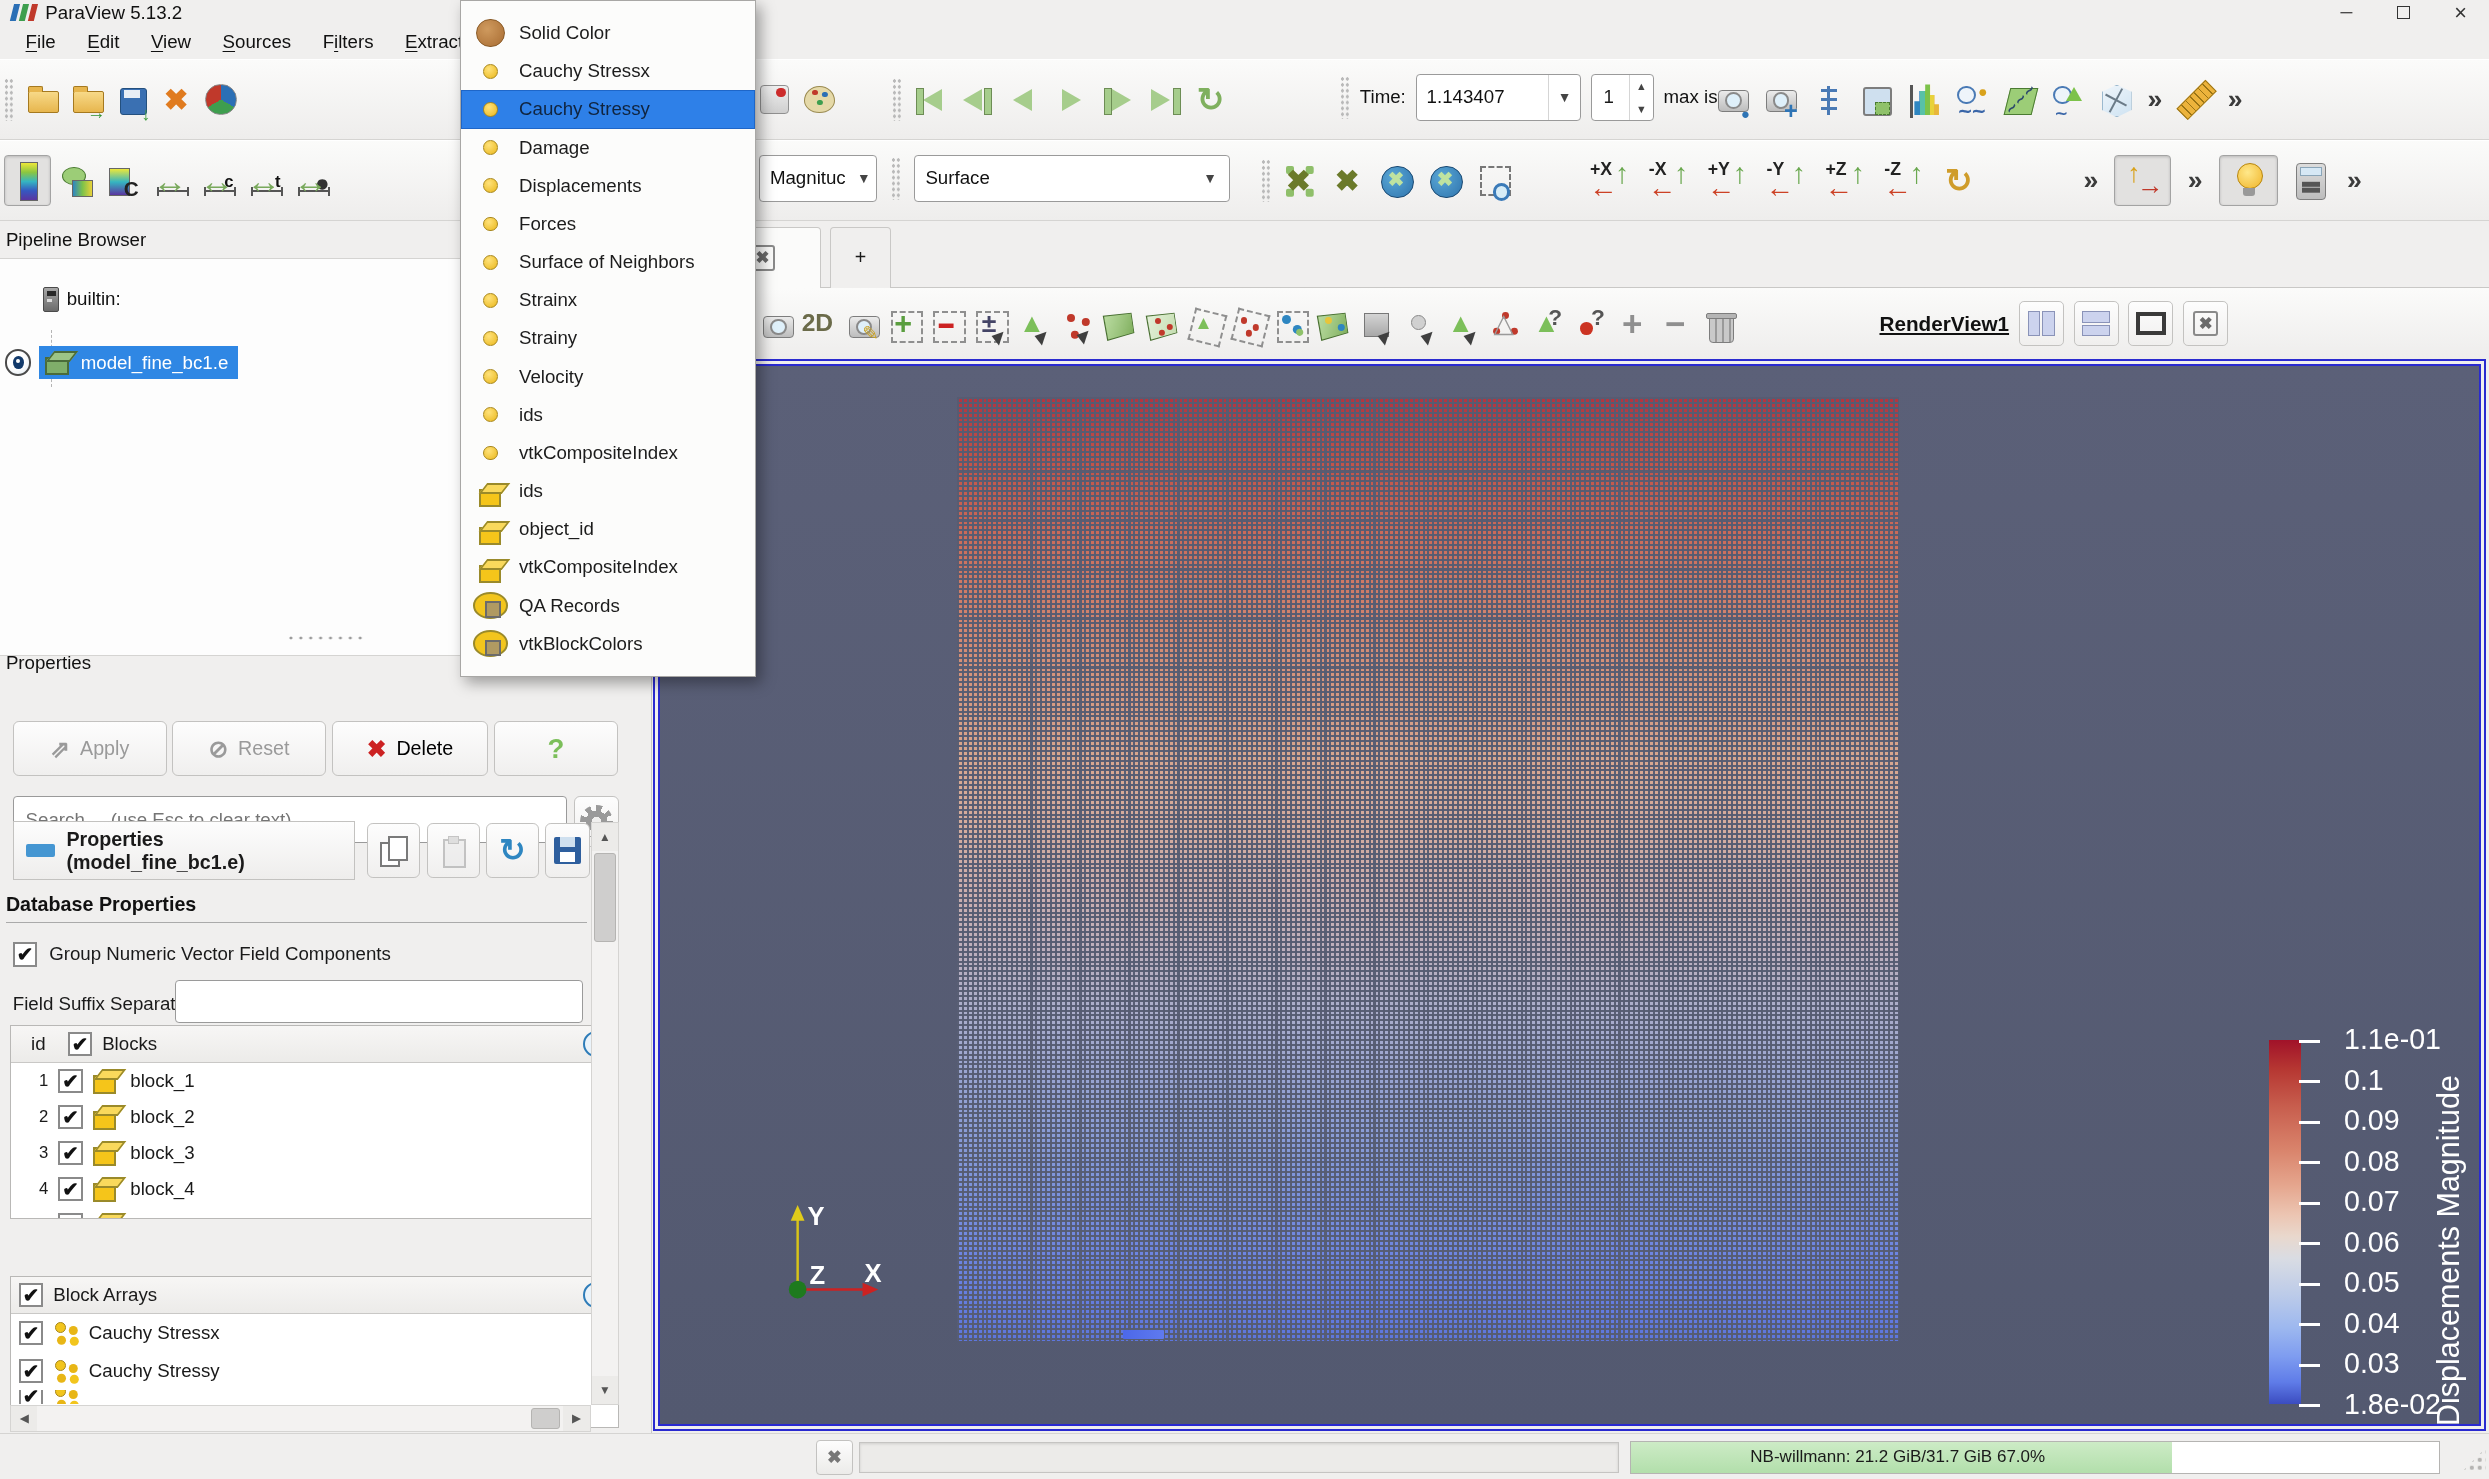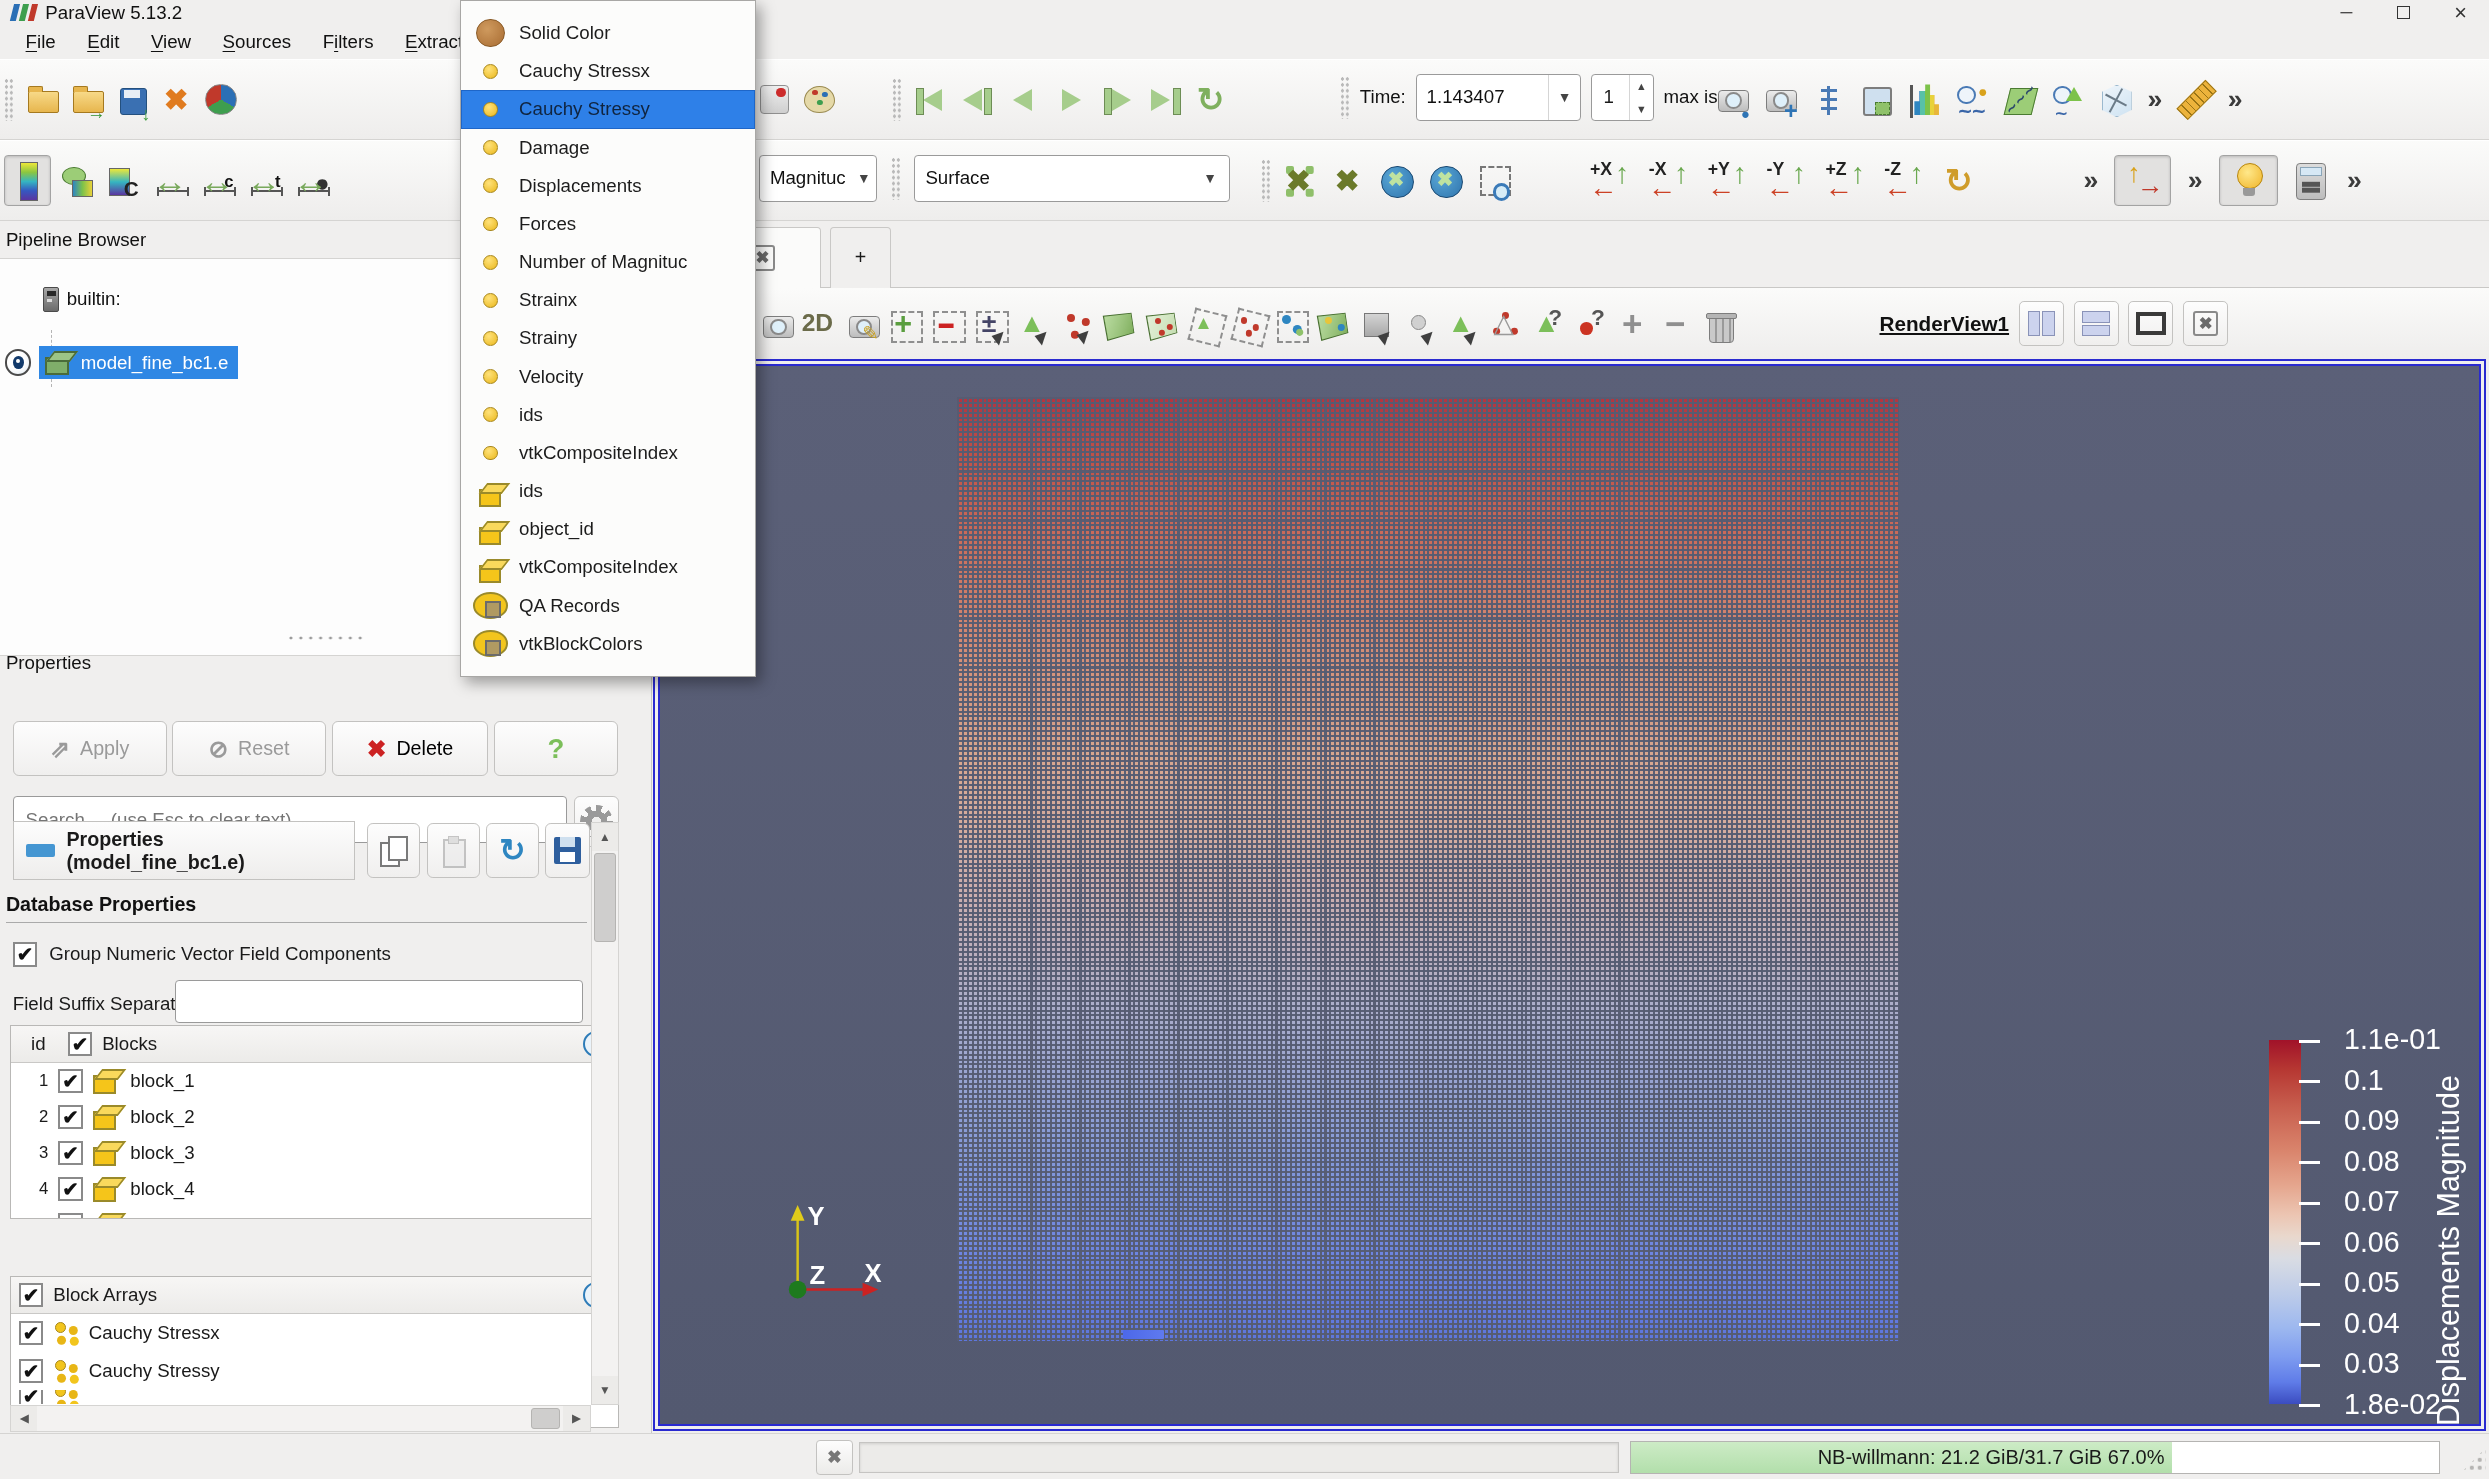--- a/index.html
+++ b/index.html
@@ -248,21 +248,21 @@
 .legrow{position:relative;display:flex;align-items:center;height:33px;color:#fff;font-size:28.6px}
 .legrow::before{content:'';position:absolute;left:-11.8px;top:50%;width:20.7px;height:3px;background:#fff}
 .legrow span{margin-left:33px}
 .legendtitle{position:absolute;left:1771px;top:607px;height:453px;writing-mode:vertical-rl;transform:rotate(180deg);color:#fff;font-size:30.5px;display:flex;align-items:center;white-space:nowrap}
 
 
 .statusbar{position:absolute;left:0;top:1433px;width:2489px;height:46px;background:#f0efee;border-top:1px solid #d5d4d2}
 .sb-x{position:absolute;left:816px;top:5.9px;width:37px;height:35px;border:1px solid #c3c2c0;border-radius:3.9px;background:linear-gradient(#fdfdfd,#eceb e9);background:linear-gradient(#fdfdfd,#ecebe9);display:flex;align-items:center;justify-content:center;color:#777;font-weight:700;font-size:17.7px}
 .sb-progress{position:absolute;left:859px;top:7.9px;width:760px;height:31.5px;border:1px solid #c5c4c2;background:#ecebe9;box-shadow:inset 0 1px 3px rgba(0,0,0,.12)}
 .sb-mem{position:absolute;left:1630px;top:6.9px;width:810px;height:33px;border:1px solid #b5b4b2;background:#fff;display:flex}
-.sb-mem .fill{height:100%;background:linear-gradient(#cdebc6,#b2dfab);display:flex;align-items:center;justify-content:flex-end;padding-right:7.9px;font-size:20px;color:#1a1a1a;white-space:nowrap}
+.sb-mem .fill{height:100%;background:linear-gradient(#cdebc6,#b2dfab);display:flex;align-items:center;justify-content:center;padding-right:7.9px;font-size:17px;color:#1a1a1a;white-space:nowrap}
 .sb-grip{position:absolute;right:3px;top:13.8px;width:25.6px;height:25.6px;background:radial-gradient(circle,#b5b4b2 2px,transparent 2.2px);background-size:7.9px 7.9px;clip-path:polygon(100% 0,100% 100%,0 100%)}
 
 
 .dropdown{position:absolute;left:460px;top:0;width:296px;height:677px;background:#fcfcfb;border:1px solid #a8a7a5;box-shadow:4.9px 5.9px 13.8px rgba(0,0,0,.35);z-index:60;display:flex;flex-direction:column;padding:13px 0}
 .mi{flex:1;display:flex;align-items:center;font-size:18.7px;color:#1c1c1c;border:1px solid transparent}
 .mi.on{background:#2e80e8;border-color:#1e66c8;color:#10243f}
 .mi-ic{flex:0 0 57px;display:flex;align-items:center;justify-content:center;position:relative;height:100%}
 .mi-ic.k-solid::before{content:'';width:26.6px;height:26.6px;border-radius:50%;background:radial-gradient(circle at 38% 35%,#cf9a5e,#a86c32);border:1px solid #8a5a26}
 .mi-ic.k-pt::before{content:'';width:12.8px;height:12.8px;border-radius:50%;background:radial-gradient(circle at 38% 32%,#ffe27a,#eab71c);border:1px solid #a8871c}
 .mi-ic.k-cellc::before{content:'';position:absolute;left:16.7px;top:15.8px;width:18.7px;height:13.8px;background:#f5c51a;border:2px solid #9a8a2a}
@@ -865,21 +865,21 @@
     <div class="mi">
       <span class="mi-ic k-pt"></span>
       <span>Displacements</span>
     </div>
     <div class="mi">
       <span class="mi-ic k-pt"></span>
       <span>Forces</span>
     </div>
     <div class="mi">
       <span class="mi-ic k-pt"></span>
-      <span>Number of Magnituc</span>
+      <span>Surface of Neighbors</span>
     </div>
     <div class="mi">
       <span class="mi-ic k-pt"></span>
       <span>Strainx</span>
     </div>
     <div class="mi">
       <span class="mi-ic k-pt"></span>
       <span>Strainy</span>
     </div>
     <div class="mi">

